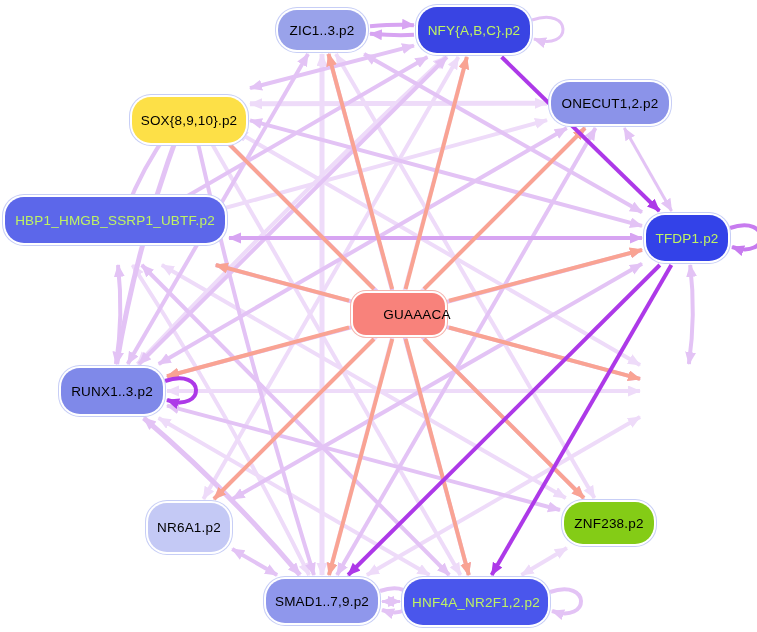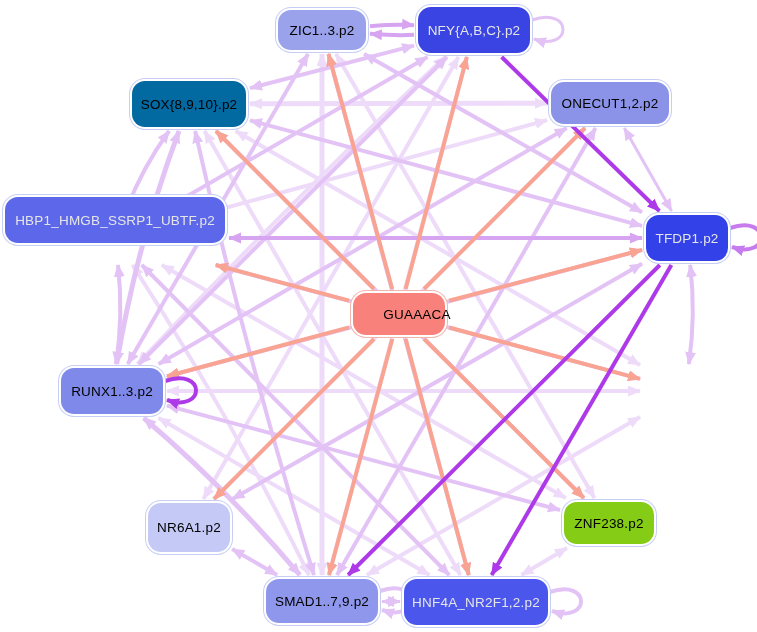--- a/index.html
+++ b/index.html
@@ -3,22 +3,22 @@
 <meta charset="utf-8">
 <style>
   html,body{margin:0;padding:0;background:#ffffff;}
   #stage{position:relative;width:757px;height:632px;background:#ffffff;overflow:hidden;
          font-family:"Liberation Sans","DejaVu Sans",sans-serif;}
   #edge-layer{position:absolute;left:0;top:0;width:757px;height:632px;}
   #node-layer{position:absolute;left:0;top:0;width:757px;height:632px;pointer-events:none;}
   .node{position:absolute;display:flex;align-items:center;justify-content:center;
         border-radius:13px;font-size:13.5px;letter-spacing:.2px;white-space:nowrap;
         pointer-events:auto;cursor:pointer;box-sizing:border-box;}
-  .node.blue{box-shadow:0 0 0 2px #ffffff,0 0 0 3px #c7cef6;color:#000;}
-  .node.dark{color:#e5e5e5;}
+  .node.blue{box-shadow:0 0 0 2px #ffffff,0 0 0 3px #c7cef6;color:#000;border-radius:19px;}
+  .node.dark{color:#bef264;}
   .node.red{box-shadow:0 0 0 2px #ffffff,0 0 0 3px #f4b4ae;color:#000;}
 </style>
 </head>
 <body>
 
 <div id="stage">
   <svg id="edge-layer" viewBox="0 0 757 632" xmlns="http://www.w3.org/2000/svg">
       <defs>
         <marker id="arr-salmon" orient="auto-start-reverse" markerUnits="userSpaceOnUse" markerWidth="15" markerHeight="13" refX="12" refY="5.5">
           <path d="M0,0 L13,5.5 L0,11 Z" fill="#f9a393"></path>
@@ -99,21 +99,21 @@
       <path d="M671.3489010989011,265 Q581.5,420 491.6510989010989,575" fill="none" stroke="#ad39e8" stroke-width="4" marker-end="url(#arr-purple)"></path>
       <path d="M532,20 C573,6 573,52 534,39" fill="none" stroke="#e3c3f5" stroke-width="3" marker-end="url(#arr-lav2)"></path>
       <path d="M730,228 C771,214 771,260 732,247" fill="none" stroke="#c77bef" stroke-width="4" marker-end="url(#arr-vio2)"></path>
       <path d="M165,381 C206,367 206,413 167,400" fill="none" stroke="#ad39e8" stroke-width="4" marker-end="url(#arr-purple)"></path>
       <path d="M380,591 C421,577 421,623 382,610" fill="none" stroke="#e3c3f5" stroke-width="4" marker-end="url(#arr-lav2)"></path>
       <path d="M550,592 C591,578 591,624 552,611" fill="none" stroke="#e3c3f5" stroke-width="4" marker-end="url(#arr-lav2)"></path>
     </svg>
   <div id="node-layer">
       <div class="node blue" style="left: 278px; top: 10px; width: 88px; height: 40px; background: rgb(153, 162, 234);">ZIC1..3.p2</div>
       <div class="node blue dark" style="left: 418px; top: 7px; width: 112px; height: 46px; background: rgb(57, 68, 227);">NFY{A,B,C}.p2</div>
-      <div class="node blue" style="left: 132px; top: 81px; width: 114px; height: 46px; background: #0369a1;">SOX{8,9,10}.p2</div>
+      <div class="node blue" style="left: 132px; top: 97px; width: 114px; height: 46px; background: #fde047;">SOX{8,9,10}.p2</div>
       <div class="node blue" style="left: 551px; top: 82px; width: 118px; height: 42px; background: rgb(139, 147, 233);">ONECUT1,2.p2</div>
       <div class="node blue dark" style="left: 5px; top: 197px; width: 220px; height: 46px; background: rgb(92, 103, 234);">HBP1_HMGB_SSRP1_UBTF.p2</div>
       <div class="node blue dark" style="left: 646px; top: 215px; width: 82px; height: 46px; background: rgb(51, 66, 232);">TFDP1.p2</div>
       <div class="node red" style="left: 353px; top: 293px; width: 92px; height: 42px; background: rgb(248, 130, 123); padding-left: 36px;">GUAAACA</div>
       <div class="node blue" style="left: 61px; top: 368px; width: 102px; height: 46px; background: rgb(127, 137, 233);">RUNX1..3.p2</div>
       <div class="node blue" style="left: 148px; top: 503px; width: 82px; height: 49px; background: rgb(196, 201, 245);">NR6A1.p2</div>
       <div class="node blue" style="left: 564px; top: 502px; width: 90px; height: 42px; background: #84cc16;">ZNF238.p2</div>
       <div class="node blue" style="left: 266px; top: 579px; width: 112px; height: 44px; background: rgb(143, 151, 236); text-align: right;">SMAD1..7,9.p2</div>
       <div class="node blue dark" style="left: 404px; top: 579px; width: 144px; height: 46px; background: rgb(74, 86, 236);">HNF4A_NR2F1,2.p2</div>
     </div>

